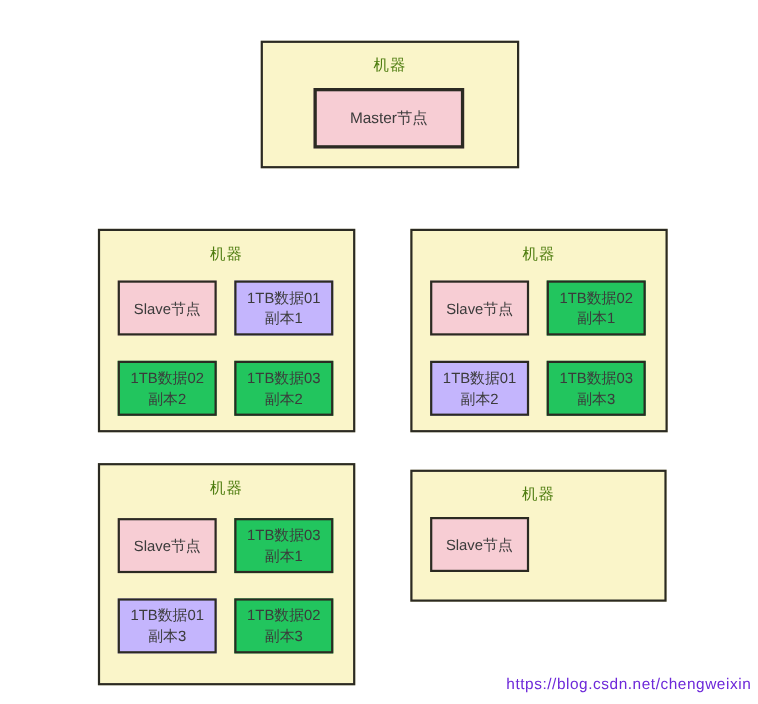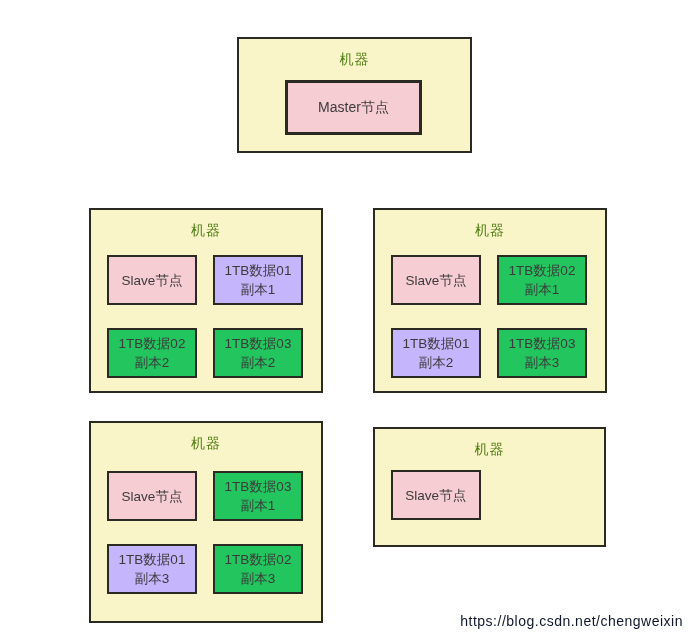--- a/index.html
+++ b/index.html
@@ -64,21 +64,21 @@
   .m3 { left: 89px;  top: 421px; width: 234px; height: 202px; }
   .m4 { left: 373px; top: 427px; width: 233px; height: 120px; }
   .m1 .nodes, .m2 .nodes { top: 45px; }
   .m3 .nodes { top: 48px; }
   .m4 .nodes { top: 41px; }
   .watermark {
     position: absolute;
     right: 6px;
     bottom: 11px;
     font-size: 14px;
-    color: #0f172a;
+    color: #6d28d9;
     letter-spacing: 0.5px;
   }
 </style>
 </head>
 <body>
 
 <div class="canvas">
 
   <div class="machine m0">
     <div class="machine-title">机器</div>

